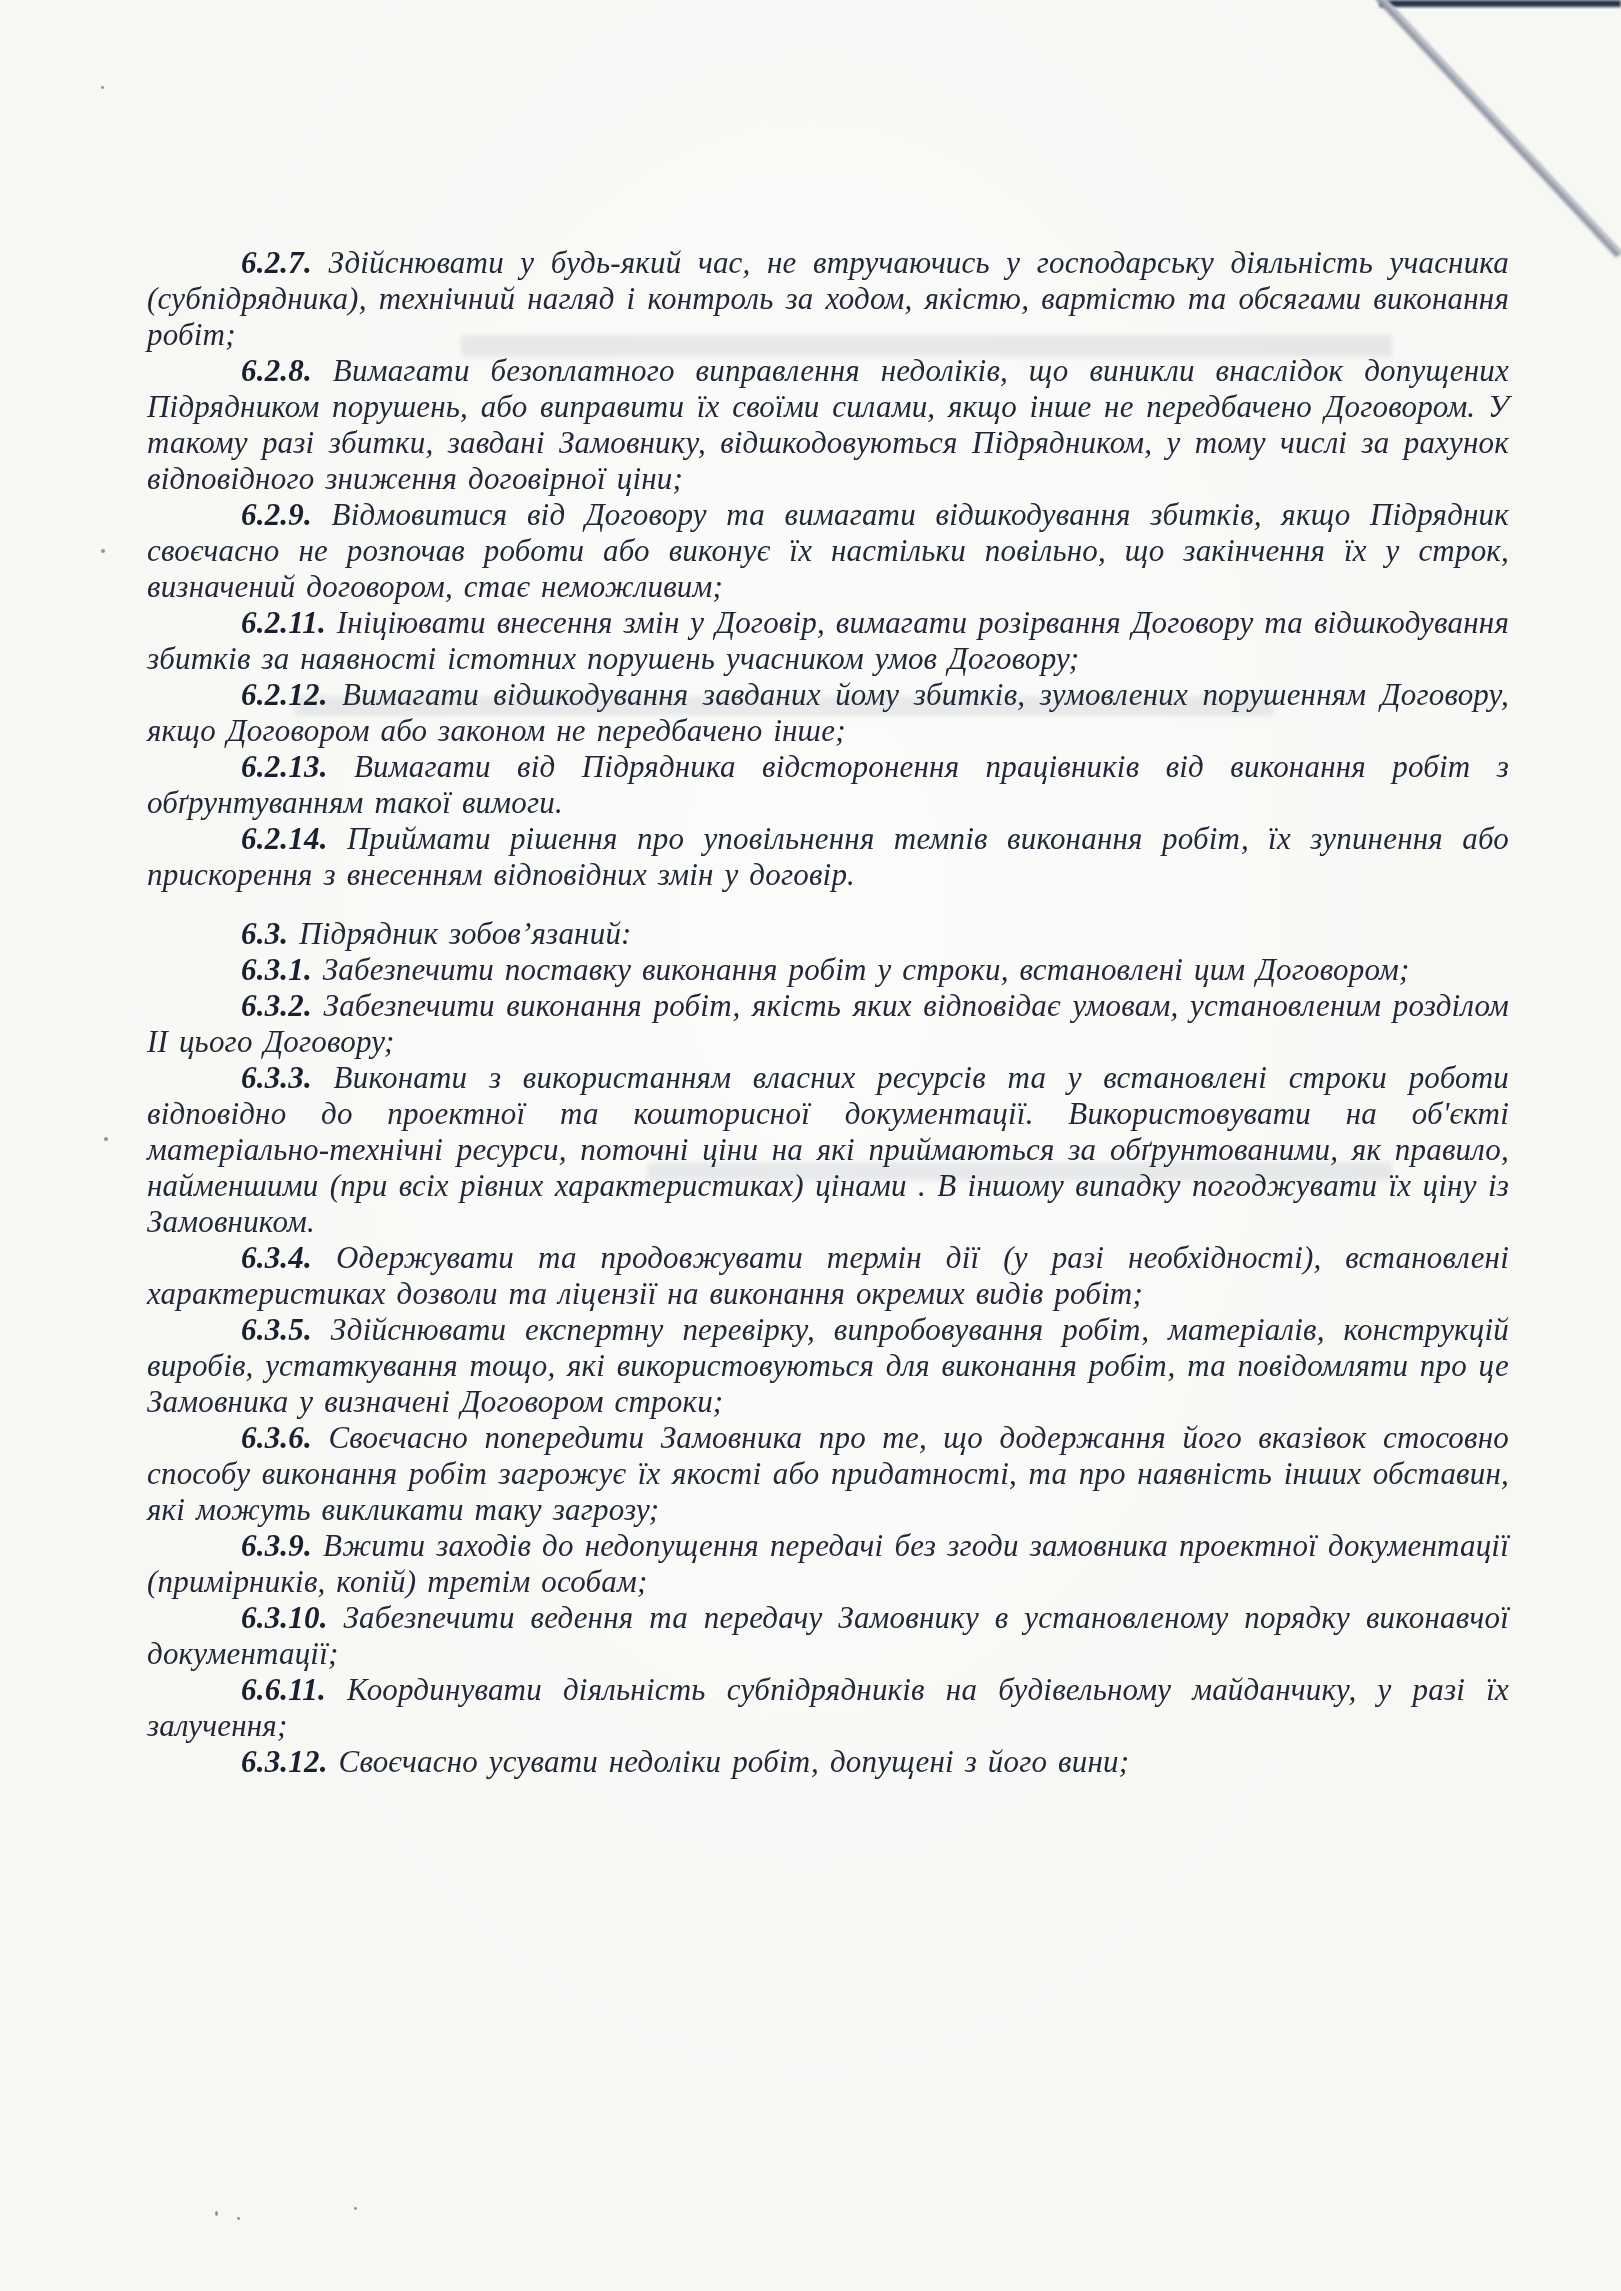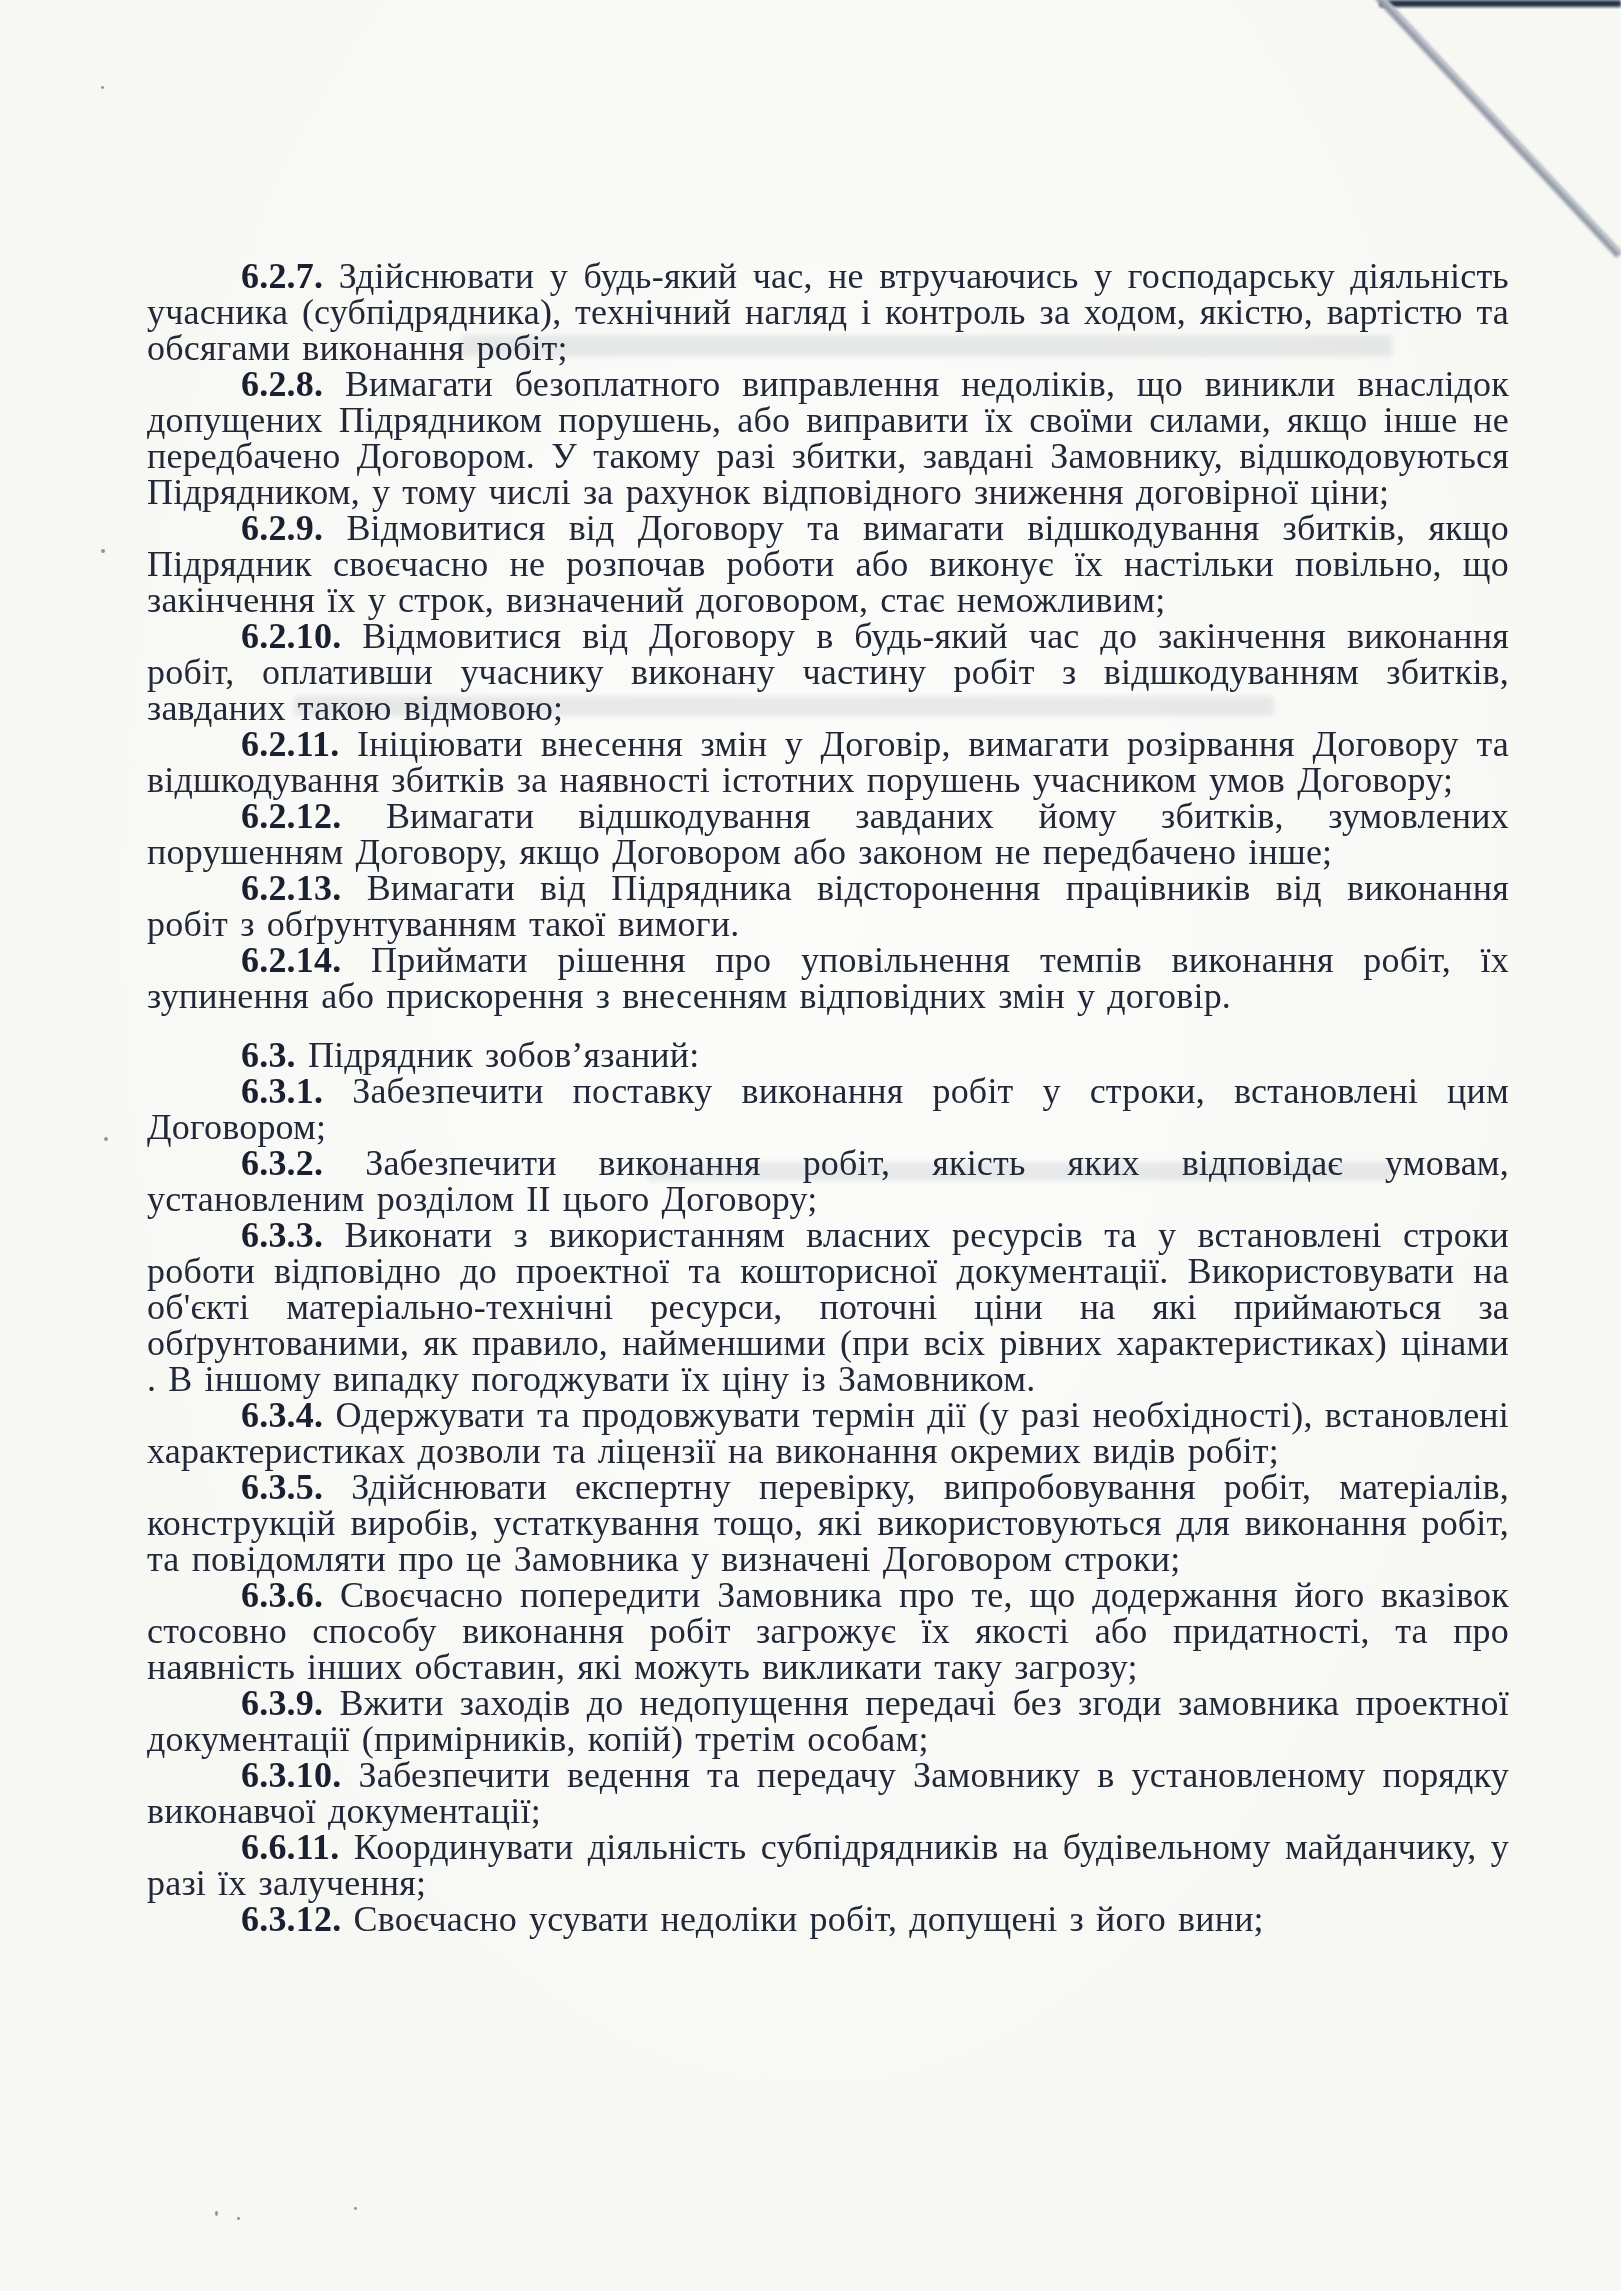--- a/index.html
+++ b/index.html
@@ -16,28 +16,29 @@
       #f7f7f4;
     font-family: "Liberation Serif", "DejaVu Serif", serif;
   }
   .page {
     position: absolute;
     inset: 0;
   }
   .text-column {
     position: absolute;
     left: 147px;
-    top: 258px;
+    top: 245px;
     width: 1362px;
     color: #222838;
-    font-size: 36px;
+    font-size: 31px;
     line-height: 36px;
     text-align: justify;
     word-spacing: 2.9px;
     letter-spacing: 0.2px;
+    font-style: italic;
   }
   p.para {
     margin: 0;
     text-indent: 94px;
     text-rendering: optimizeLegibility;
   }
   p.para .num {
     font-weight: 700;
     color: #1a2030;
   }
@@ -102,21 +103,20 @@
   <div class="speck s2"></div>
   <div class="speck s3"></div>
   <div class="speck s4"></div>
   <div class="speck s5"></div>
   <div class="speck s6"></div>
 
   <div class="text-column">
     <p class="para"><span class="num">6.2.7.</span> <span>Здійснювати у будь-який час, не втручаючись у господарську діяльність учасника (субпідрядника), технічний нагляд і контроль за ходом, якістю, вартістю та обсягами виконання робіт;</span></p>
     <p class="para"><span class="num">6.2.8.</span> <span>Вимагати безоплатного виправлення недоліків, що виникли внаслідок допущених Підрядником  порушень, або виправити їх своїми силами, якщо інше не передбачено Договором. У такому разі збитки, завдані Замовнику, відшкодовуються Підрядником, у тому числі за рахунок відповідного зниження договірної ціни;</span></p>
     <p class="para"><span class="num">6.2.9.</span> <span>Відмовитися від Договору та вимагати відшкодування збитків, якщо Підрядник своєчасно не розпочав роботи або виконує їх настільки повільно, що закінчення їх у строк, визначений договором, стає неможливим;</span></p>
-    <p class="para"><span class="num">6.2.10.</span> <span>Відмовитися від Договору в будь-який час до закінчення виконання робіт, оплативши учаснику виконану частину робіт з відшкодуванням збитків, завданих такою відмовою;</span></p>
     <p class="para"><span class="num">6.2.11.</span> <span>Ініціювати внесення змін у Договір, вимагати розірвання Договору та відшкодування збитків за наявності істотних порушень учасником умов Договору;</span></p>
     <p class="para"><span class="num">6.2.12.</span> <span>Вимагати відшкодування завданих йому збитків, зумовлених порушенням Договору, якщо Договором або законом не передбачено інше;</span></p>
     <p class="para"><span class="num">6.2.13.</span> <span>Вимагати від Підрядника відсторонення працівників від виконання робіт з обґрунтуванням такої вимоги.</span></p>
     <p class="para"><span class="num">6.2.14.</span> <span>Приймати рішення про уповільнення темпів виконання робіт, їх зупинення або прискорення з внесенням відповідних змін у договір.</span></p>
     <p class="para sec-gap"><span class="num">6.3.</span> <span>Підрядник зобов’язаний:</span></p>
     <p class="para"><span class="num">6.3.1.</span> <span>Забезпечити поставку виконання робіт у строки, встановлені цим Договором;</span></p>
     <p class="para"><span class="num">6.3.2.</span> <span>Забезпечити виконання робіт, якість яких відповідає умовам, установленим розділом ІІ цього Договору;</span></p>
     <p class="para"><span class="num">6.3.3.</span> <span>Виконати з використанням власних ресурсів та у встановлені строки роботи відповідно до проектної та кошторисної документації. Використовувати на об'єкті матеріально-технічні ресурси, поточні ціни на які приймаються за обґрунтованими, як правило, найменшими (при всіх рівних характеристиках) цінами . В іншому випадку погоджувати їх ціну із Замовником.</span></p>
     <p class="para"><span class="num">6.3.4.</span> <span>Одержувати та продовжувати термін дії (у разі необхідності), встановлені характеристиках дозволи та ліцензії на виконання окремих видів робіт;</span></p>
     <p class="para"><span class="num">6.3.5.</span> <span>Здійснювати експертну перевірку, випробовування робіт, матеріалів, конструкцій виробів, устаткування тощо, які використовуються для виконання робіт, та повідомляти про це Замовника у визначені Договором строки;</span></p>

